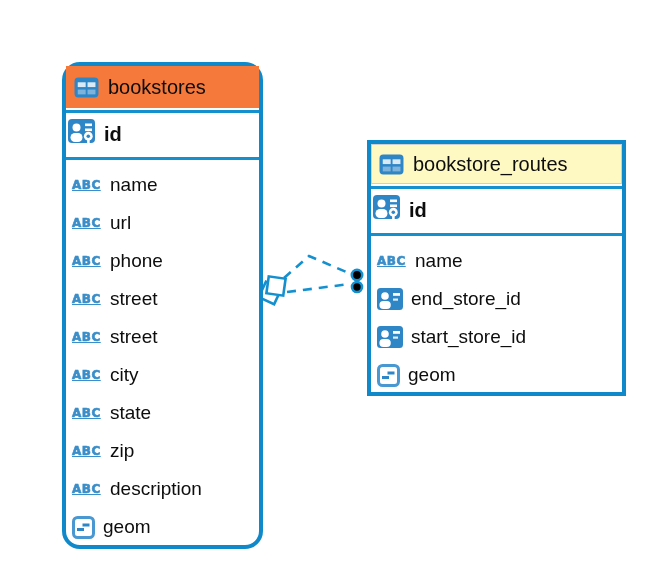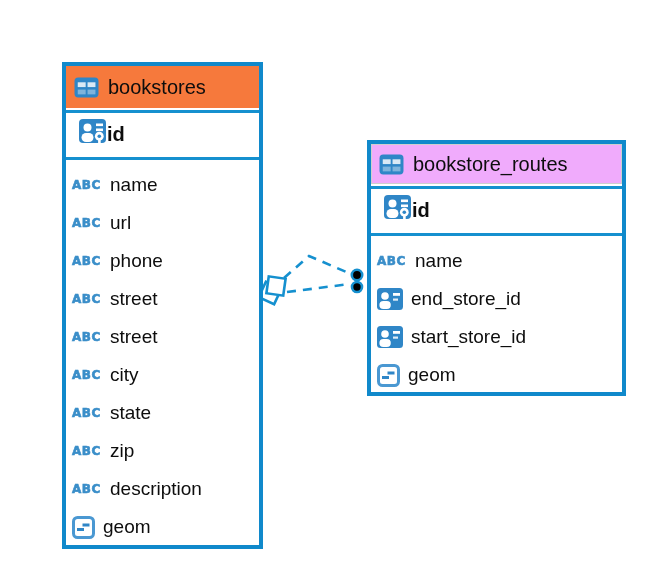--- a/index.html
+++ b/index.html
@@ -1,32 +1,32 @@
 <!DOCTYPE html>
 <html><head>
 <meta charset="utf-8">
 <style>
   html,body{margin:0;padding:0;background:#ffffff;}
   body{width:654px;height:570px;position:relative;overflow:hidden;
        font-family:"Liberation Sans","DejaVu Sans",sans-serif;color:#0d0d0d;}
   .canvas{position:absolute;inset:0;width:654px;height:570px;background:#ffffff;}
 
   .etable{position:absolute;box-sizing:border-box;border:4px solid #1089cb;background:#ffffff;}
-  .etable.left{left:62px;top:62px;width:201px;height:487px;}
+  .etable.left{left:62px;top:62px;width:201px;height:487px;border-radius:18px;}
   .etable.right{left:367px;top:140px;width:259px;height:256px;}
 
   .thead{display:flex;align-items:center;gap:9px;padding:0 8px;height:42px;font-size:20px;}
   .thead.orange{background:#f6793c;}
-  .thead.gray{background:#f0abfc;box-shadow:inset 0 0 0 1px #cfcfcf;height:40px;}
+  .thead.gray{background:#fef9c3;box-shadow:inset 0 0 0 1px #cfcfcf;height:40px;}
   .tsep{height:3px;background:#1590cf;margin-top:2px;}
-  .pkrow{display:flex;align-items:center;padding:0 13px;height:42px;font-weight:bold;font-size:20px;}
+  .pkrow{display:flex;align-items:center;gap:8px;padding:0 2px;height:42px;font-weight:bold;font-size:20px;}
   .fields{padding-top:6px;}
   .frow{display:flex;align-items:center;gap:8px;padding:0 6px;height:38px;font-size:19px;}
 
-  .icn{display:inline-flex;align-items:center;justify-content:center;flex:0 0 auto;}
+  .icn{display:inline-flex;align-items:center;justify-content:center;flex:0 0 auto;text-decoration:underline;}
   .abc-icon{font-family:"DejaVu Sans",sans-serif;font-size:12px;font-weight:800;
             color:#3a8ec9;letter-spacing:0.5px;min-width:30px;justify-content:flex-start;
             -webkit-text-stroke:0.6px #3a8ec9;}
   .flabel,.tlabel{white-space:nowrap;}
 
   .connector-svg{position:absolute;left:0;top:0;width:654px;height:570px;pointer-events:none;}
   .connector-svg .hit{pointer-events:stroke;}
 </style>
 </head>
 <body>

